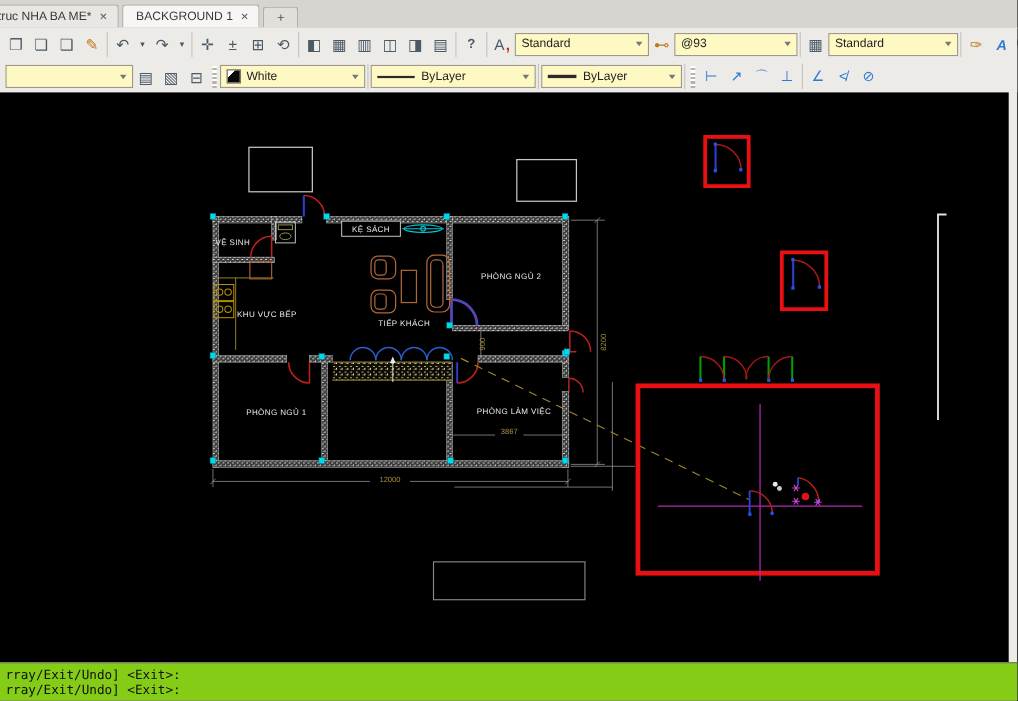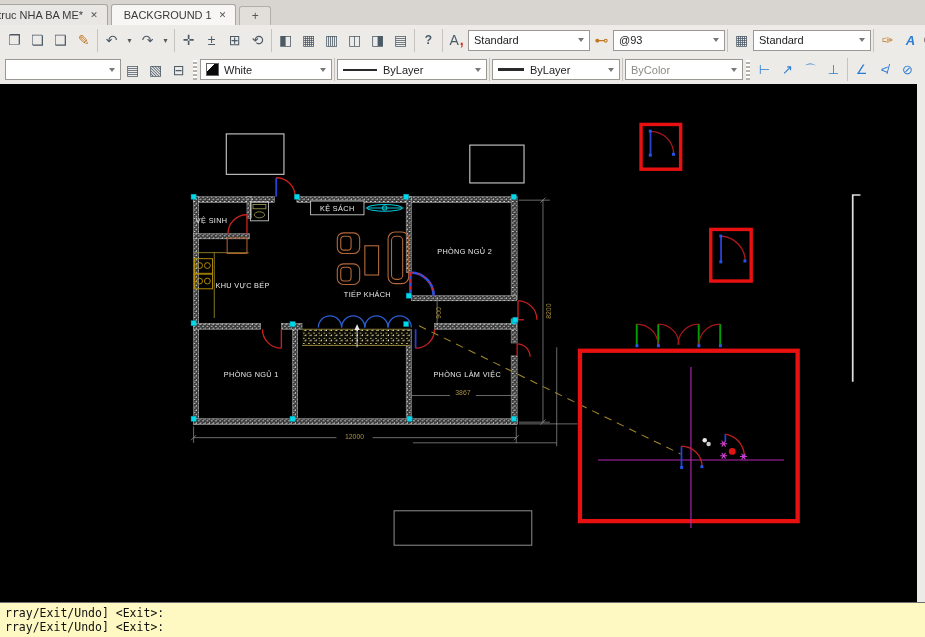--- a/index.html
+++ b/index.html
@@ -19,38 +19,38 @@
   .tb1{top:25px;height:30px;}
   .tb2{top:55px;height:29px;}
   .tbtn{width:23px;height:24px;display:flex;align-items:center;justify-content:center;font-size:14px;color:#4c5a66;flex:0 0 auto;}
   .tbtn.small{width:13px;font-size:8px;color:#555;}
   .tbtn.help{font-size:12px;font-weight:bold;color:#4c5a66;}
   .tbtn.blue{color:#2b7cd3;font-size:13px;}
   .tbtn.orange{color:#c07820;}
   .accent{color:#c03020;font-weight:bold;margin-left:1px;}
   .sep{width:1px;height:23px;background:#c6c3be;margin:0 2px;flex:0 0 auto;}
   .gripdots{width:4px;height:20px;margin:0 3px;background:repeating-linear-gradient(#fff 0 2px,#b5b2ad 2px 4px);flex:0 0 auto;}
-  .combo{height:21px;background:#ffffff;border:1px solid #9b9893;display:flex;align-items:center;font-size:11px;color:#222;padding:0 5px;box-sizing:border-box;flex:0 0 auto;}
+  .combo{height:21px;background:#fef9c3;border:1px solid #9b9893;display:flex;align-items:center;font-size:11px;color:#222;padding:0 5px;box-sizing:border-box;flex:0 0 auto;}
   .combo .val{flex:1;overflow:hidden;white-space:nowrap;}
   .combo .val.dis{color:#8a8a86;}
   .chev{width:0;height:0;border-left:3.5px solid transparent;border-right:3.5px solid transparent;border-top:4px solid #777;margin-left:4px;flex:0 0 auto;}
   .swatch{width:11px;height:11px;margin-right:5px;border:1px solid #666;background:linear-gradient(135deg,#fff 0 32%,#0a0a0a 32%);flex:0 0 auto;}
   .ltline{width:34px;height:2px;background:#2a2a2a;margin-right:6px;flex:0 0 auto;}
   .lwline{width:26px;height:3px;background:#2a2a2a;margin-right:6px;flex:0 0 auto;}
   .annA{font-size:13px;font-weight:bold;color:#2b7cd3;font-style:italic;}
   .ann00{font-size:11px;color:#222;margin-left:2px;}
 
   
   .canvas{position:absolute;top:84px;left:0;width:917px;height:518px;background:#000;overflow:hidden;}
   .rlabel{fill:#e9e9e9;font-size:8.5px;font-family:"Liberation Sans",sans-serif;letter-spacing:.4px;}
   .mid{text-anchor:middle;}
   .dimtext{fill:#a89040;font-size:8px;font-family:"Liberation Sans",sans-serif;text-anchor:middle;}
 
   
-  .cmdbar{position:absolute;top:602px;left:0;width:925px;height:35px;background:#fef9c3;border-top:1px solid #6e6e6e;font-family:"DejaVu Sans Mono",monospace;font-size:11.5px;color:#101010;padding:3px 5px;box-sizing:border-box;line-height:14px;}
+  .cmdbar{position:absolute;top:602px;left:0;width:925px;height:35px;background:#84cc16;border-top:1px solid #6e6e6e;font-family:"DejaVu Sans Mono",monospace;font-size:11.5px;color:#101010;padding:3px 5px;box-sizing:border-box;line-height:14px;}
 </style>
 </head>
 <body>
 
 <div class="app">
 
   <div class="tabbar">
     <div class="tab first">
       <span>n truc NHA BA ME*</span>
       <span class="x">✕</span>
@@ -134,24 +134,20 @@
       <span class="val">ByLayer</span>
         <span class="chev"></span>
     </div>
     <span class="sep"></span>
     <div class="combo" style="width:128px">
       <span class="lwline"></span>
       <span class="val">ByLayer</span>
         <span class="chev"></span>
     </div>
     <span class="sep"></span>
-    <div class="combo" style="width:118px">
-      <span class="val dis">ByColor</span>
-        <span class="chev"></span>
-    </div>
     <span class="gripdots"></span>
     <span class="tbtn blue">⊢</span>
     <span class="tbtn blue">↗</span>
     <span class="tbtn blue">⌒</span>
     <span class="tbtn blue">⊥</span>
     <span class="sep"></span>
     <span class="tbtn blue">∠</span>
     <span class="tbtn blue">≮</span>
     <span class="tbtn blue">⊘</span>
   </div>

